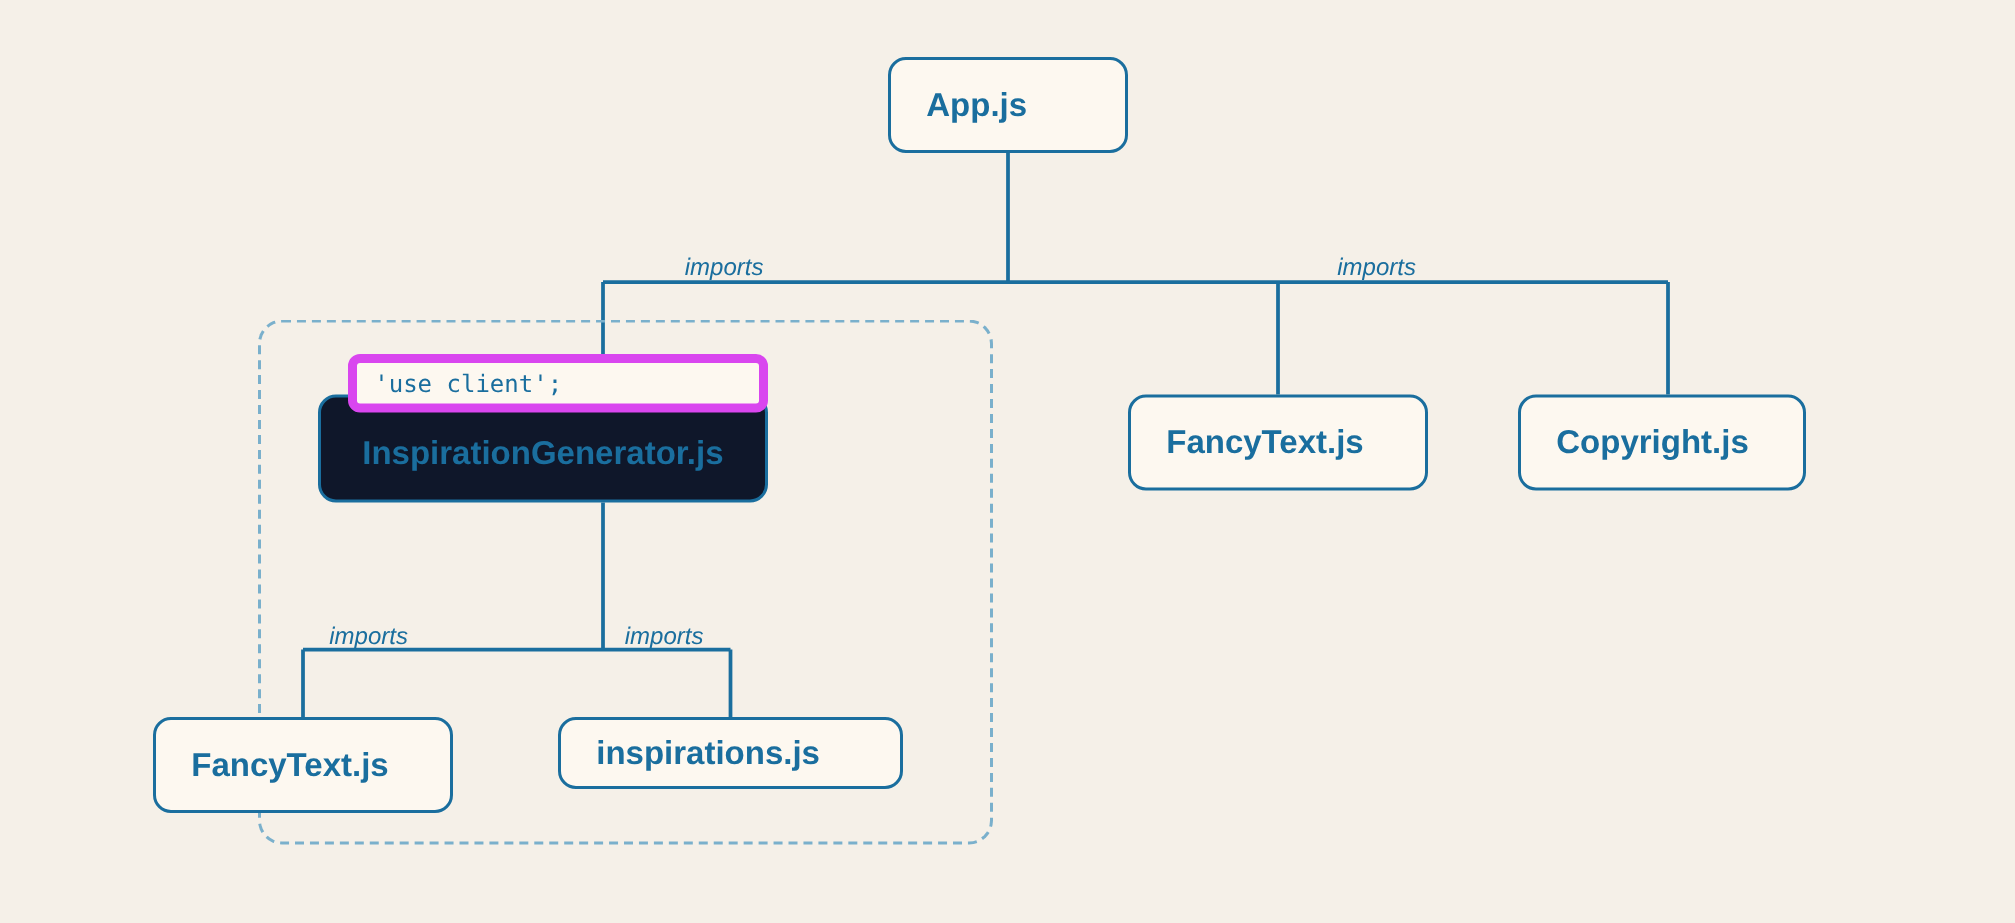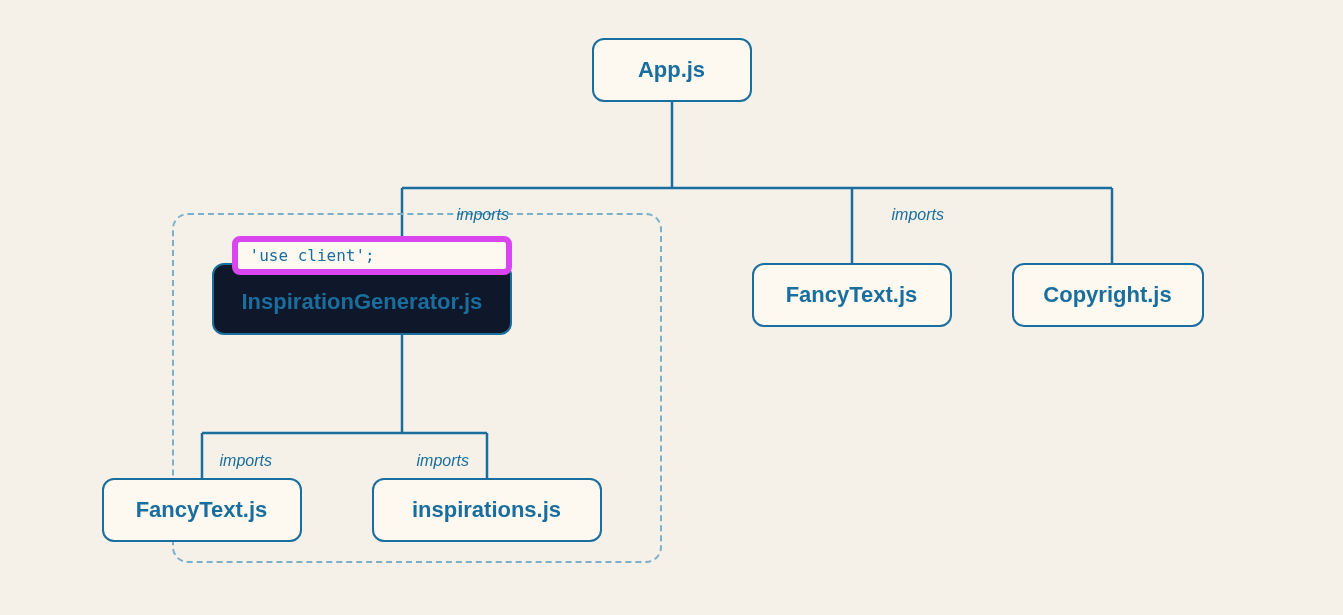--- a/index.html
+++ b/index.html
@@ -18,21 +18,21 @@
       width: 1200px;
       height: 580px;
     }
     .node {
       position: absolute;
       background: #fdf8f0;
       border: 2.5px solid #1a6e9e;
       border-radius: 12px;
       display: flex;
       align-items: center;
-      justify-content: center;
+      justify-content: flex-start;
       font-size: 22px;
       font-weight: 600;
       color: #1a6e9e;
       padding: 12px 24px;
       white-space: nowrap;
     }
     .use-client-badge {
       background: #fdf8f0;
       border: 6px solid #d946ef;
       border-radius: 8px;
@@ -64,21 +64,20 @@
       top: 0; left: 0;
       width: 100%; height: 100%;
       pointer-events: none;
     }
     .label {
       position: absolute;
       font-size: 16px;
       color: #1a6e9e;
       font-style: italic;
       font-weight: 400;
-      margin-top: 36px;
     }
     
     .dashed-rect {
       position: absolute;
       border: 2.5px dashed #7ab0cc;
       border-radius: 16px;
     }
   </style>
 </head>
 <body>
@@ -140,16 +139,16 @@
     <span>imports</span>
   </div>
   <div class="label" style="left: 345px; top: 398px;">
     <span>imports</span>
   </div>
 
   <div class="node" style="left: 30px; top: 460px; width: 200px; height: 64px;">
     <span>FancyText.js</span>
   </div>
 
-  <div class="node" style="left: 300px; top: 460px; width: 230px; height: 64px;">
+  <div class="node" style="left: 300px; top: 460px; width: 230px; height: 48px;">
     <span>inspirations.js</span>
   </div>
 </div>
 
 </body></html>

